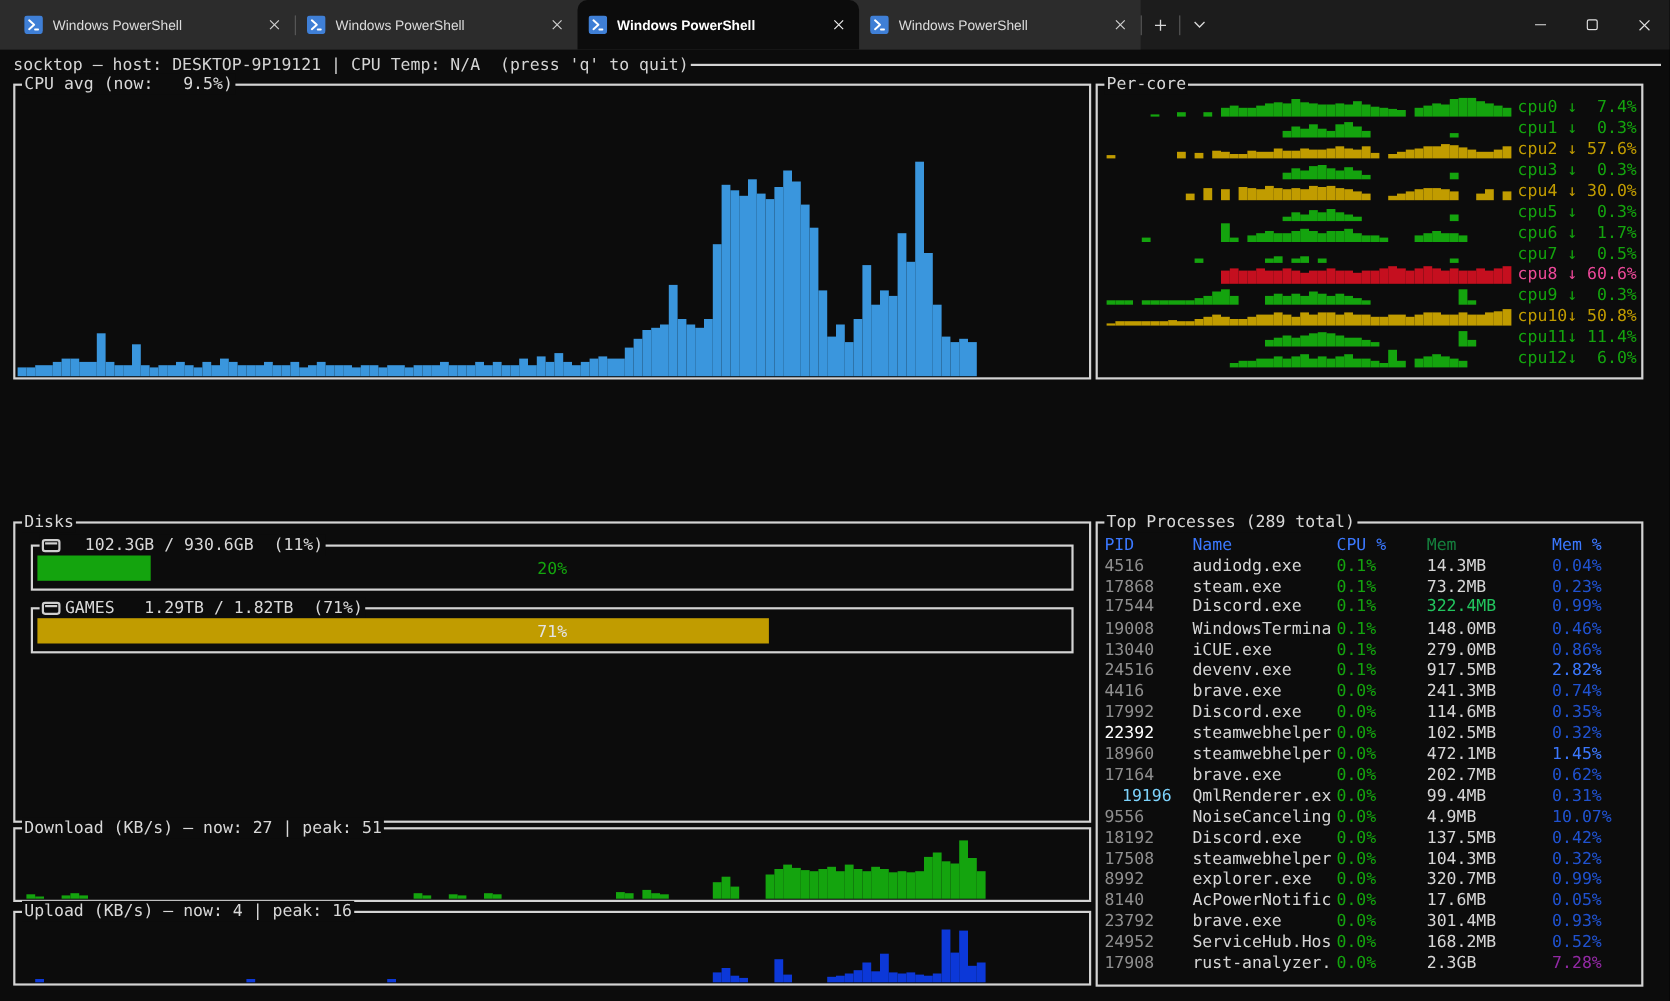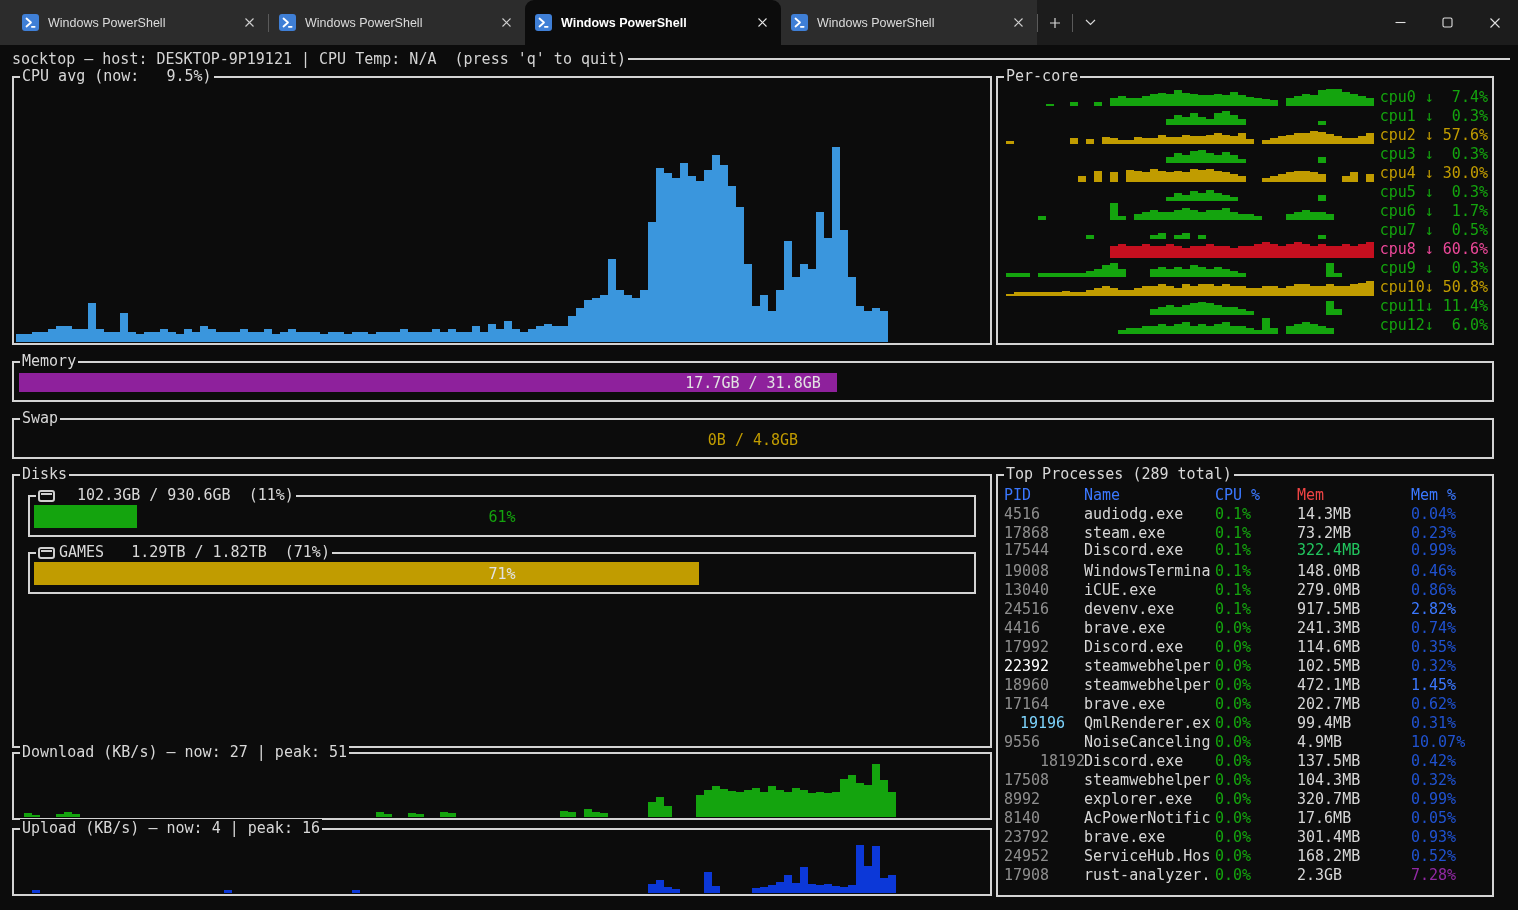--- a/index.html
+++ b/index.html
@@ -918,44 +918,30 @@
               <div class="bar" style="height: 0%; background: rgb(20, 164, 14);"></div>
               <div class="bar" style="height: 0%; background: rgb(20, 164, 14);"></div>
               <div class="bar" style="height: 0%; background: rgb(20, 164, 14);"></div>
               <div class="bar" style="height: 0%; background: rgb(20, 164, 14);"></div>
             </div>
             <span class="core-label" style="color: rgb(20, 164, 14);">cpu12↓  6.0%</span>
           </div>
         </div>
     </div>
 
-    <div class="box" style="left:12px;top:316px;width:1478px;height:37px;">
-      <span class="box-title">Memory</span>
-      <div class="gauge" id="mem-gauge">
-          <div class="g-fill" style="width: 55.7%; background: rgb(142, 33, 156);"></div>
-          <span class="g-label" style="color: rgb(226, 226, 226);">17.7GB / 31.8GB</span>
-        </div>
-    </div>
 
-    <div class="box" style="left:12px;top:373px;width:1478px;height:37px;">
-      <span class="box-title">Swap</span>
-      <div class="gauge" id="swap-gauge">
-          <div class="g-fill" style="width: 0%; background: rgb(193, 156, 0);"></div>
-          <span class="g-label" style="color: rgb(193, 156, 0);">0B / 4.8GB</span>
-        </div>
-    </div>
 
     <div class="box" style="left:12px;top:429px;width:976px;height:270px;">
       <span class="box-title">Disks</span>
       <div id="disk-list">
           <div class="box disk-box" style="top: 19px;">
             <span class="box-title"><span class="disk-icon"></span><span>  102.3GB / 930.6GB  (11%)</span></span>
             <div class="gauge disk-gauge">
               <div class="g-fill" style="width: 11%; background: rgb(20, 164, 14);"></div>
-              <span class="g-label" style="color: rgb(20, 164, 14);">61%</span>
+              <span class="g-label" style="color: rgb(20, 164, 14);">20%</span>
             </div>
           </div>
           <div class="box disk-box" style="top: 76px;">
             <span class="box-title"><span class="disk-icon"></span><span>GAMES   1.29TB / 1.82TB  (71%)</span></span>
             <div class="gauge disk-gauge">
               <div class="g-fill" style="width: 71%; background: rgb(193, 156, 0);"></div>
               <span class="g-label" style="color: rgb(226, 226, 226);">71%</span>
             </div>
           </div>
         </div>
@@ -1192,21 +1178,21 @@
           <div class="bar" style="height: 31%; background: rgb(12, 56, 216);"></div>
         </div>
     </div>
 
     <div class="box" style="left:996px;top:429px;width:494px;height:419px;">
       <span class="box-title">Top Processes (289 total)</span>
       <div id="proc-head" class="proc-row" style="top:10px;">
           <span style="left: 6px; color: rgb(59, 120, 255);">PID</span>
           <span style="left: 86px; color: rgb(59, 120, 255);">Name</span>
           <span style="left: 217px; color: rgb(59, 120, 255);">CPU %</span>
-          <span style="left: 299px; color: #ef4444;">Mem</span>
+          <span style="left: 299px; color: #15803d;">Mem</span>
           <span style="left: 413px; color: rgb(59, 120, 255);">Mem %</span>
         </div>
       <div id="proc-rows">
           <div class="proc-row" style="top: 29px;">
             <span style="left: 6px; color: rgb(143, 143, 143);">4516</span>
             <span style="left: 86px; color: rgb(214, 214, 214);">audiodg.exe</span>
             <span style="left: 217px; color: rgb(20, 164, 14);">0.1%</span>
             <span style="left: 299px; color: rgb(214, 214, 214);">14.3MB</span>
             <span style="left: 413px; color: rgb(32, 82, 208);">0.04%</span>
           </div>
@@ -1288,21 +1274,21 @@
             <span style="left: 413px; color: rgb(32, 82, 208);">0.31%</span>
           </div>
           <div class="proc-row" style="top: 257px;">
             <span style="left: 6px; color: rgb(143, 143, 143);">9556</span>
             <span style="left: 86px; color: rgb(214, 214, 214);">NoiseCanceling</span>
             <span style="left: 217px; color: rgb(20, 164, 14);">0.0%</span>
             <span style="left: 299px; color: rgb(214, 214, 214);">4.9MB</span>
             <span style="left: 413px; color: rgb(32, 82, 208);">10.07%</span>
           </div>
           <div class="proc-row" style="top: 276px;">
-            <span style="left: 6px; color: rgb(143, 143, 143); margin-left: 36px;">18192</span>
+            <span style="left: 6px; color: rgb(143, 143, 143);">18192</span>
             <span style="left: 86px; color: rgb(214, 214, 214);">Discord.exe</span>
             <span style="left: 217px; color: rgb(20, 164, 14);">0.0%</span>
             <span style="left: 299px; color: rgb(214, 214, 214);">137.5MB</span>
             <span style="left: 413px; color: rgb(32, 82, 208);">0.42%</span>
           </div>
           <div class="proc-row" style="top: 295px;">
             <span style="left: 6px; color: rgb(143, 143, 143);">17508</span>
             <span style="left: 86px; color: rgb(214, 214, 214);">steamwebhelper</span>
             <span style="left: 217px; color: rgb(20, 164, 14);">0.0%</span>
             <span style="left: 299px; color: rgb(214, 214, 214);">104.3MB</span>

